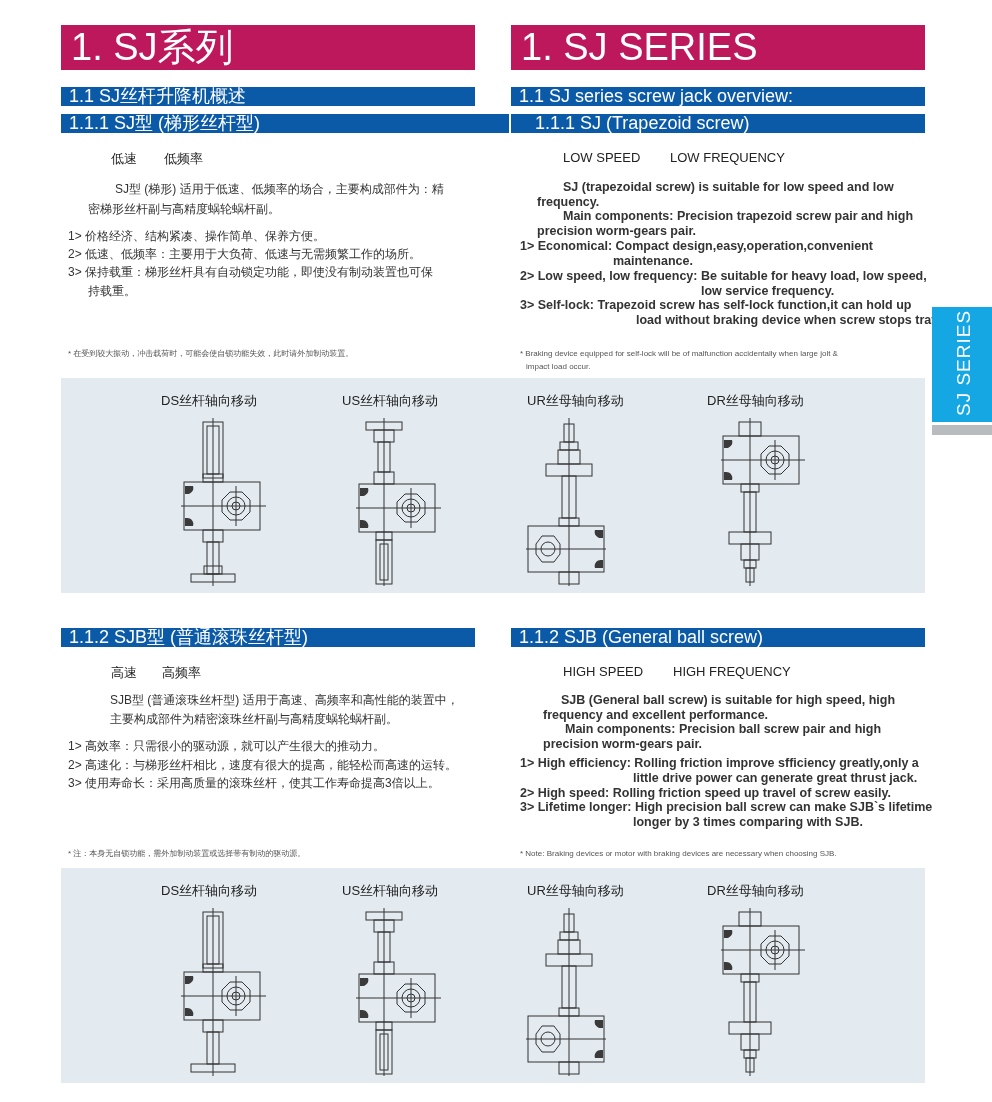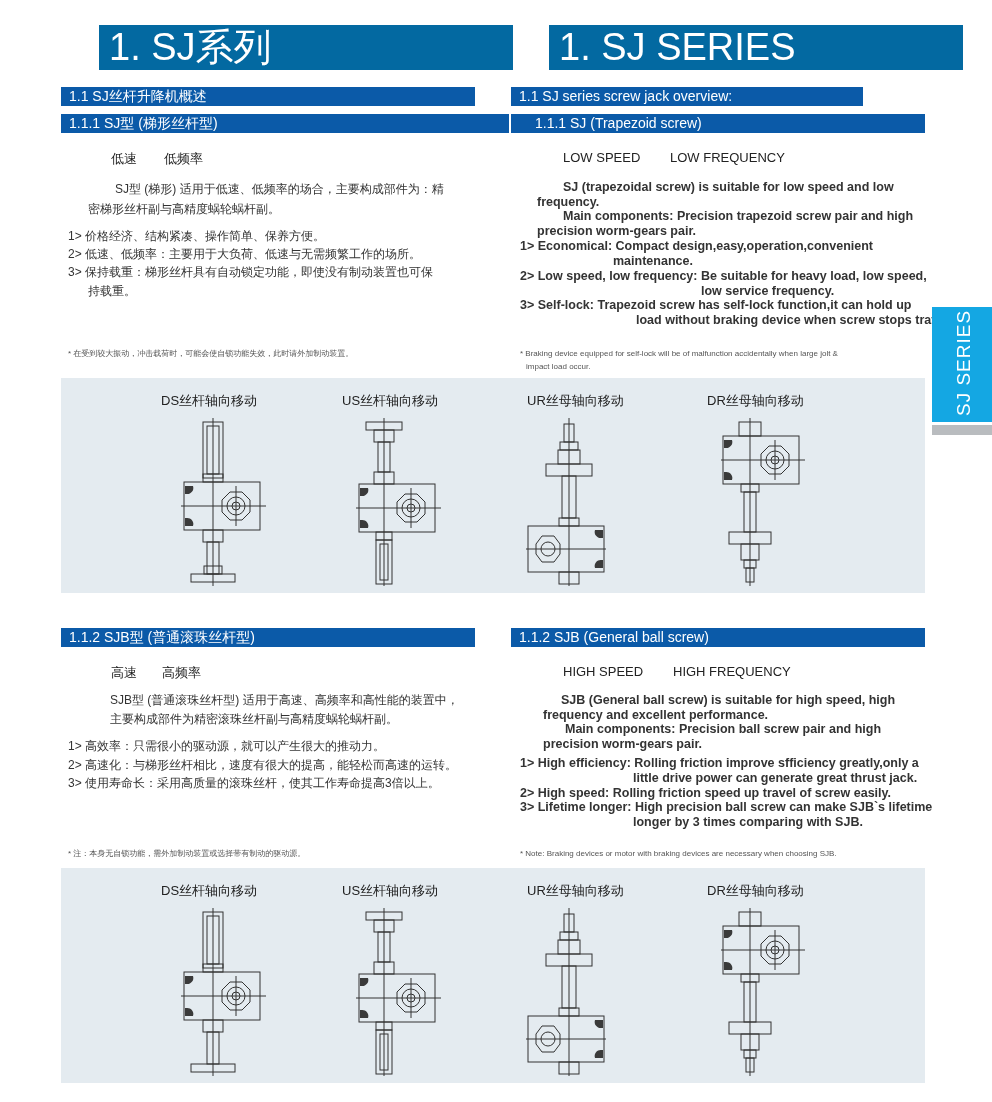--- a/index.html
+++ b/index.html
@@ -1,20 +1,20 @@
 <!DOCTYPE html>
 <html><head>
 <meta charset="utf-8">
 <style>
   html, body { margin:0; padding:0; }
   body { width:992px; height:1102px; background:#ffffff; position:relative; overflow:hidden;
          font-family:"Liberation Sans","DejaVu Sans",sans-serif; color:#333; }
   .abs { position:absolute; }
-  .bigbar { background:#0369a1; color:#fff; font-size:38px; line-height:44px; height:45px; padding-left:10px; box-sizing:border-box;margin-left:38px; }
-  .subbar { background:#0b5aa8; color:#fff; font-size:14px; line-height:19px; height:19px; padding-left:8px; box-sizing:border-box; }
+  .bigbar { background:#be185d; color:#fff; font-size:38px; line-height:44px; height:45px; padding-left:10px; box-sizing:border-box; }
+  .subbar { background:#0b5aa8; color:#fff; font-size:18px; line-height:19px; height:19px; padding-left:8px; box-sizing:border-box; }
   .speed { font-size:13px; color:#222; }
   .txt { font-size:12px; color:#333; line-height:18px; }
   .en { font-size:12.5px; line-height:15px; color:#333;font-weight:bold; }
   .note { font-size:8px; color:#555; line-height:12px; }
   .panel { background:#e4ebf0; }
   .dlabel { font-size:13px; color:#222; position:absolute; white-space:nowrap; }
   .side-tab { background:#14a7e3; color:#fff; }
   .side-tab span { display:block; transform:rotate(-90deg); transform-origin:center; font-size:19px; letter-spacing:1px; white-space:nowrap; }
   .grey-strip { background:#b9bcbf; }
   svg .l { stroke:#333; stroke-width:1; fill:none; }
@@ -47,21 +47,21 @@
 
 <div class="abs txt" style="left:115px;top:180px;">SJ型 (梯形) 适用于低速、低频率的场合，主要构成部件为：精</div>
 <div class="abs txt" style="left:88px;top:200px;">密梯形丝杆副与高精度蜗轮蜗杆副。</div>
 <div class="abs txt" style="left:68px;top:227px;">1&gt; 价格经济、结构紧凑、操作简单、保养方便。</div>
 <div class="abs txt" style="left:68px;top:245px;">2&gt; 低速、低频率：主要用于大负荷、低速与无需频繁工作的场所。</div>
 <div class="abs txt" style="left:68px;top:263px;">3&gt; 保持载重：梯形丝杆具有自动锁定功能，即使没有制动装置也可保</div>
 <div class="abs txt" style="left:88px;top:282px;">持载重。</div>
 <div class="abs note" style="left:68px;top:348px;">* 在受到较大振动，冲击载荷时，可能会使自锁功能失效，此时请外加制动装置。</div>
 
 <div class="abs bigbar" style="left:511px;top:25px;width:414px;">1. SJ SERIES</div>
-<div class="abs subbar" style="left:511px;top:87px;width:352px;">1.1  SJ series screw jack overview:</div>
+<div class="abs subbar" style="left:511px;top:87px;width:414px;">1.1  SJ series screw jack overview:</div>
 <div class="abs subbar" style="left:511px;top:114px;width:414px;padding-left:24px;">1.1.1  SJ (Trapezoid screw)</div>
 
 <div class="abs speed" style="left:563px;top:150px;">LOW SPEED</div>
 <div class="abs speed" style="left:670px;top:150px;">LOW  FREQUENCY</div>
 
 <div class="abs en" style="left:563px;top:180px;">SJ (trapezoidal screw) is suitable for low speed and low</div>
 <div class="abs en" style="left:537px;top:195px;">frequency.</div>
 <div class="abs en" style="left:563px;top:209px;">Main components: Precision trapezoid screw pair and high</div>
 <div class="abs en" style="left:537px;top:224px;">precision worm-gears pair.</div>
 <div class="abs en" style="left:520px;top:239px;">1&gt; Economical: Compact design,easy,operation,convenient</div>

